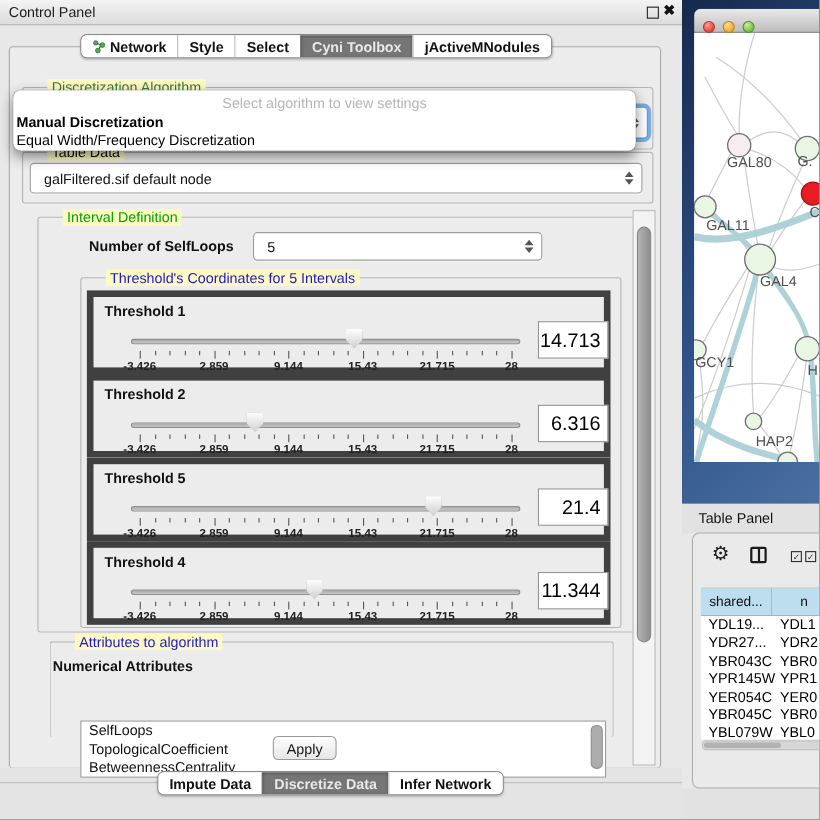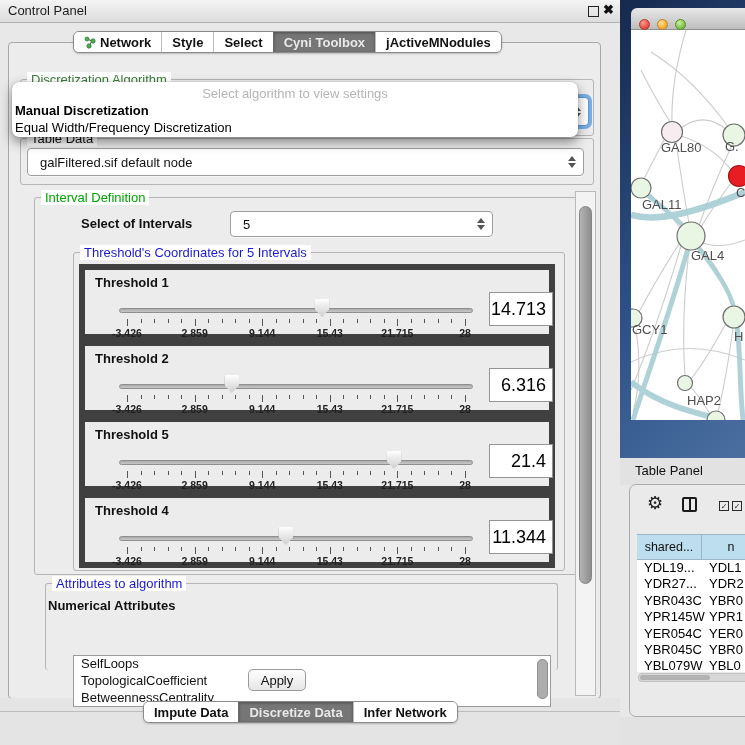--- a/index.html
+++ b/index.html
@@ -25,21 +25,21 @@
     overflow:hidden;box-shadow:0 1px 2px rgba(0,0,0,.22);height:22px;box-sizing:border-box;}
   .tab{display:flex;align-items:center;gap:4px;padding:0 10px;font-size:13px;font-weight:600;
     color:#111;background:#fff;white-space:nowrap;cursor:default;}
   .tab + .tab{border-left:1px solid #bdbdbd;}
   .tab.active{background:#767676;color:#e9e9e9;border-left:1px solid #6a6a6a;
     box-shadow:inset 0 1px 3px rgba(0,0,0,.35);}
   .tab .ticon{width:12px;height:13px;display:none;}
 
   
   .fs{position:absolute;border:1px solid #b5b5b5;border-radius:3px;}
-  .fs>.legend{position:absolute;top:-8px;left:6px;background:#ffffff;padding:0 4px;
+  .fs>.legend{position:absolute;top:-8px;left:22px;background:#fef9c3;padding:0 4px;
     font-size:13px;line-height:15px;white-space:nowrap;}
   .legend.green{color:#00a400;} .legend.dgreen{color:#3c7a3c;} .legend.blue{color:#1a1acd;}
   .legend.black{color:#111;}
 
   
   .combo{position:absolute;background:#fff;border:1px solid #9e9e9e;border-radius:4px;
     font-size:13px;color:#111;display:flex;align-items:center;box-sizing:border-box;
     padding-left:12px;box-shadow:0 1px 0 rgba(255,255,255,.6);}
   .stepper{position:absolute;right:7px;top:50%;transform:translateY(-50%);
     display:flex;flex-direction:column;gap:2px;}
@@ -192,21 +192,21 @@
   <div class="combo" style="left:27px;top:148px;width:557px;height:28px;">
     <span>galFiltered.sif default node</span>
     <span class="stepper">
         <i class="up"></i>
         <i class="dn"></i>
       </span>
   </div>
 
   <div class="fs" style="left:12px;top:197px;width:544px;height:376px;background:#ececec;margin-left:22px;">
     <span class="legend green">Interval Definition</span>
-    <div class="abs" style="left:46px;top:18px;font-size:13px;font-weight:bold;color:#111;">Select of Intervals</div>
+    <div class="abs" style="left:46px;top:18px;font-size:13px;font-weight:bold;color:#111;">Number of SelfLoops</div>
     <div class="combo" style="left:195px;top:13px;width:263px;height:26px;">
       <span>5</span>
       <span class="stepper">
           <i class="up"></i>
           <i class="dn"></i>
         </span>
     </div>
 
     <div class="fs" style="left:38px;top:54px;width:490px;height:317px;">
       <span class="legend blue">Threshold's Coordinates for 5 Intervals</span>

